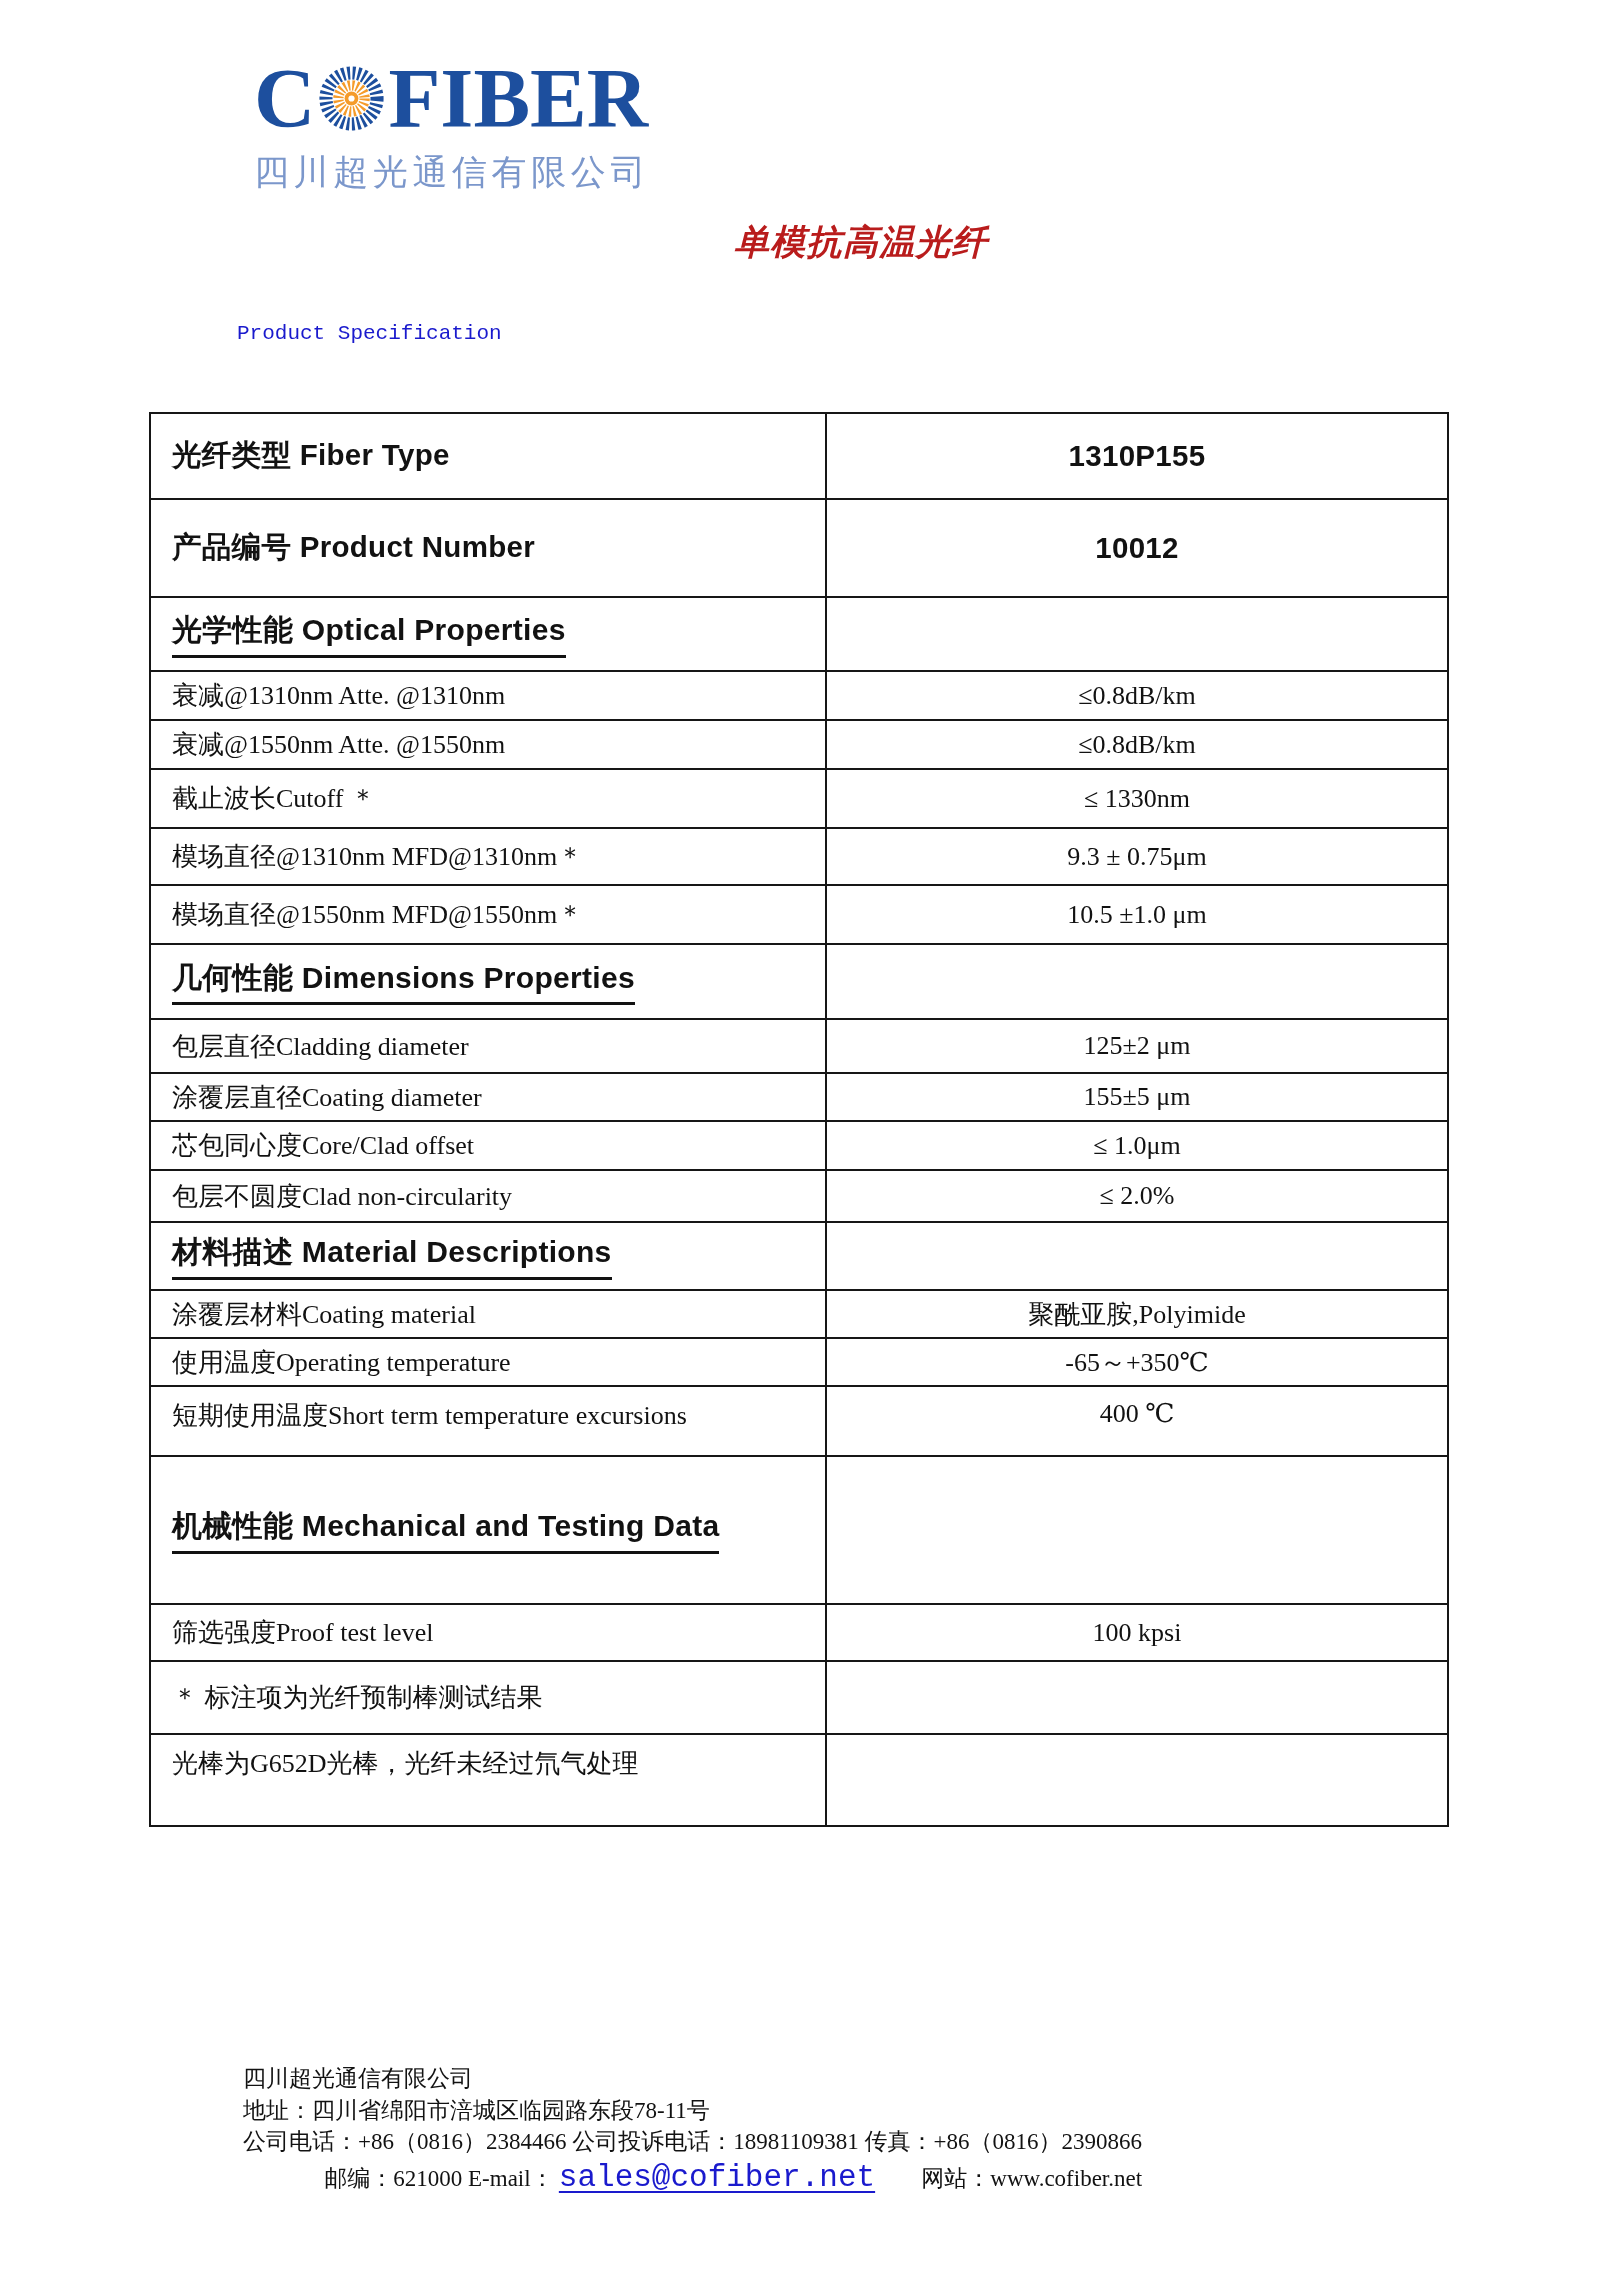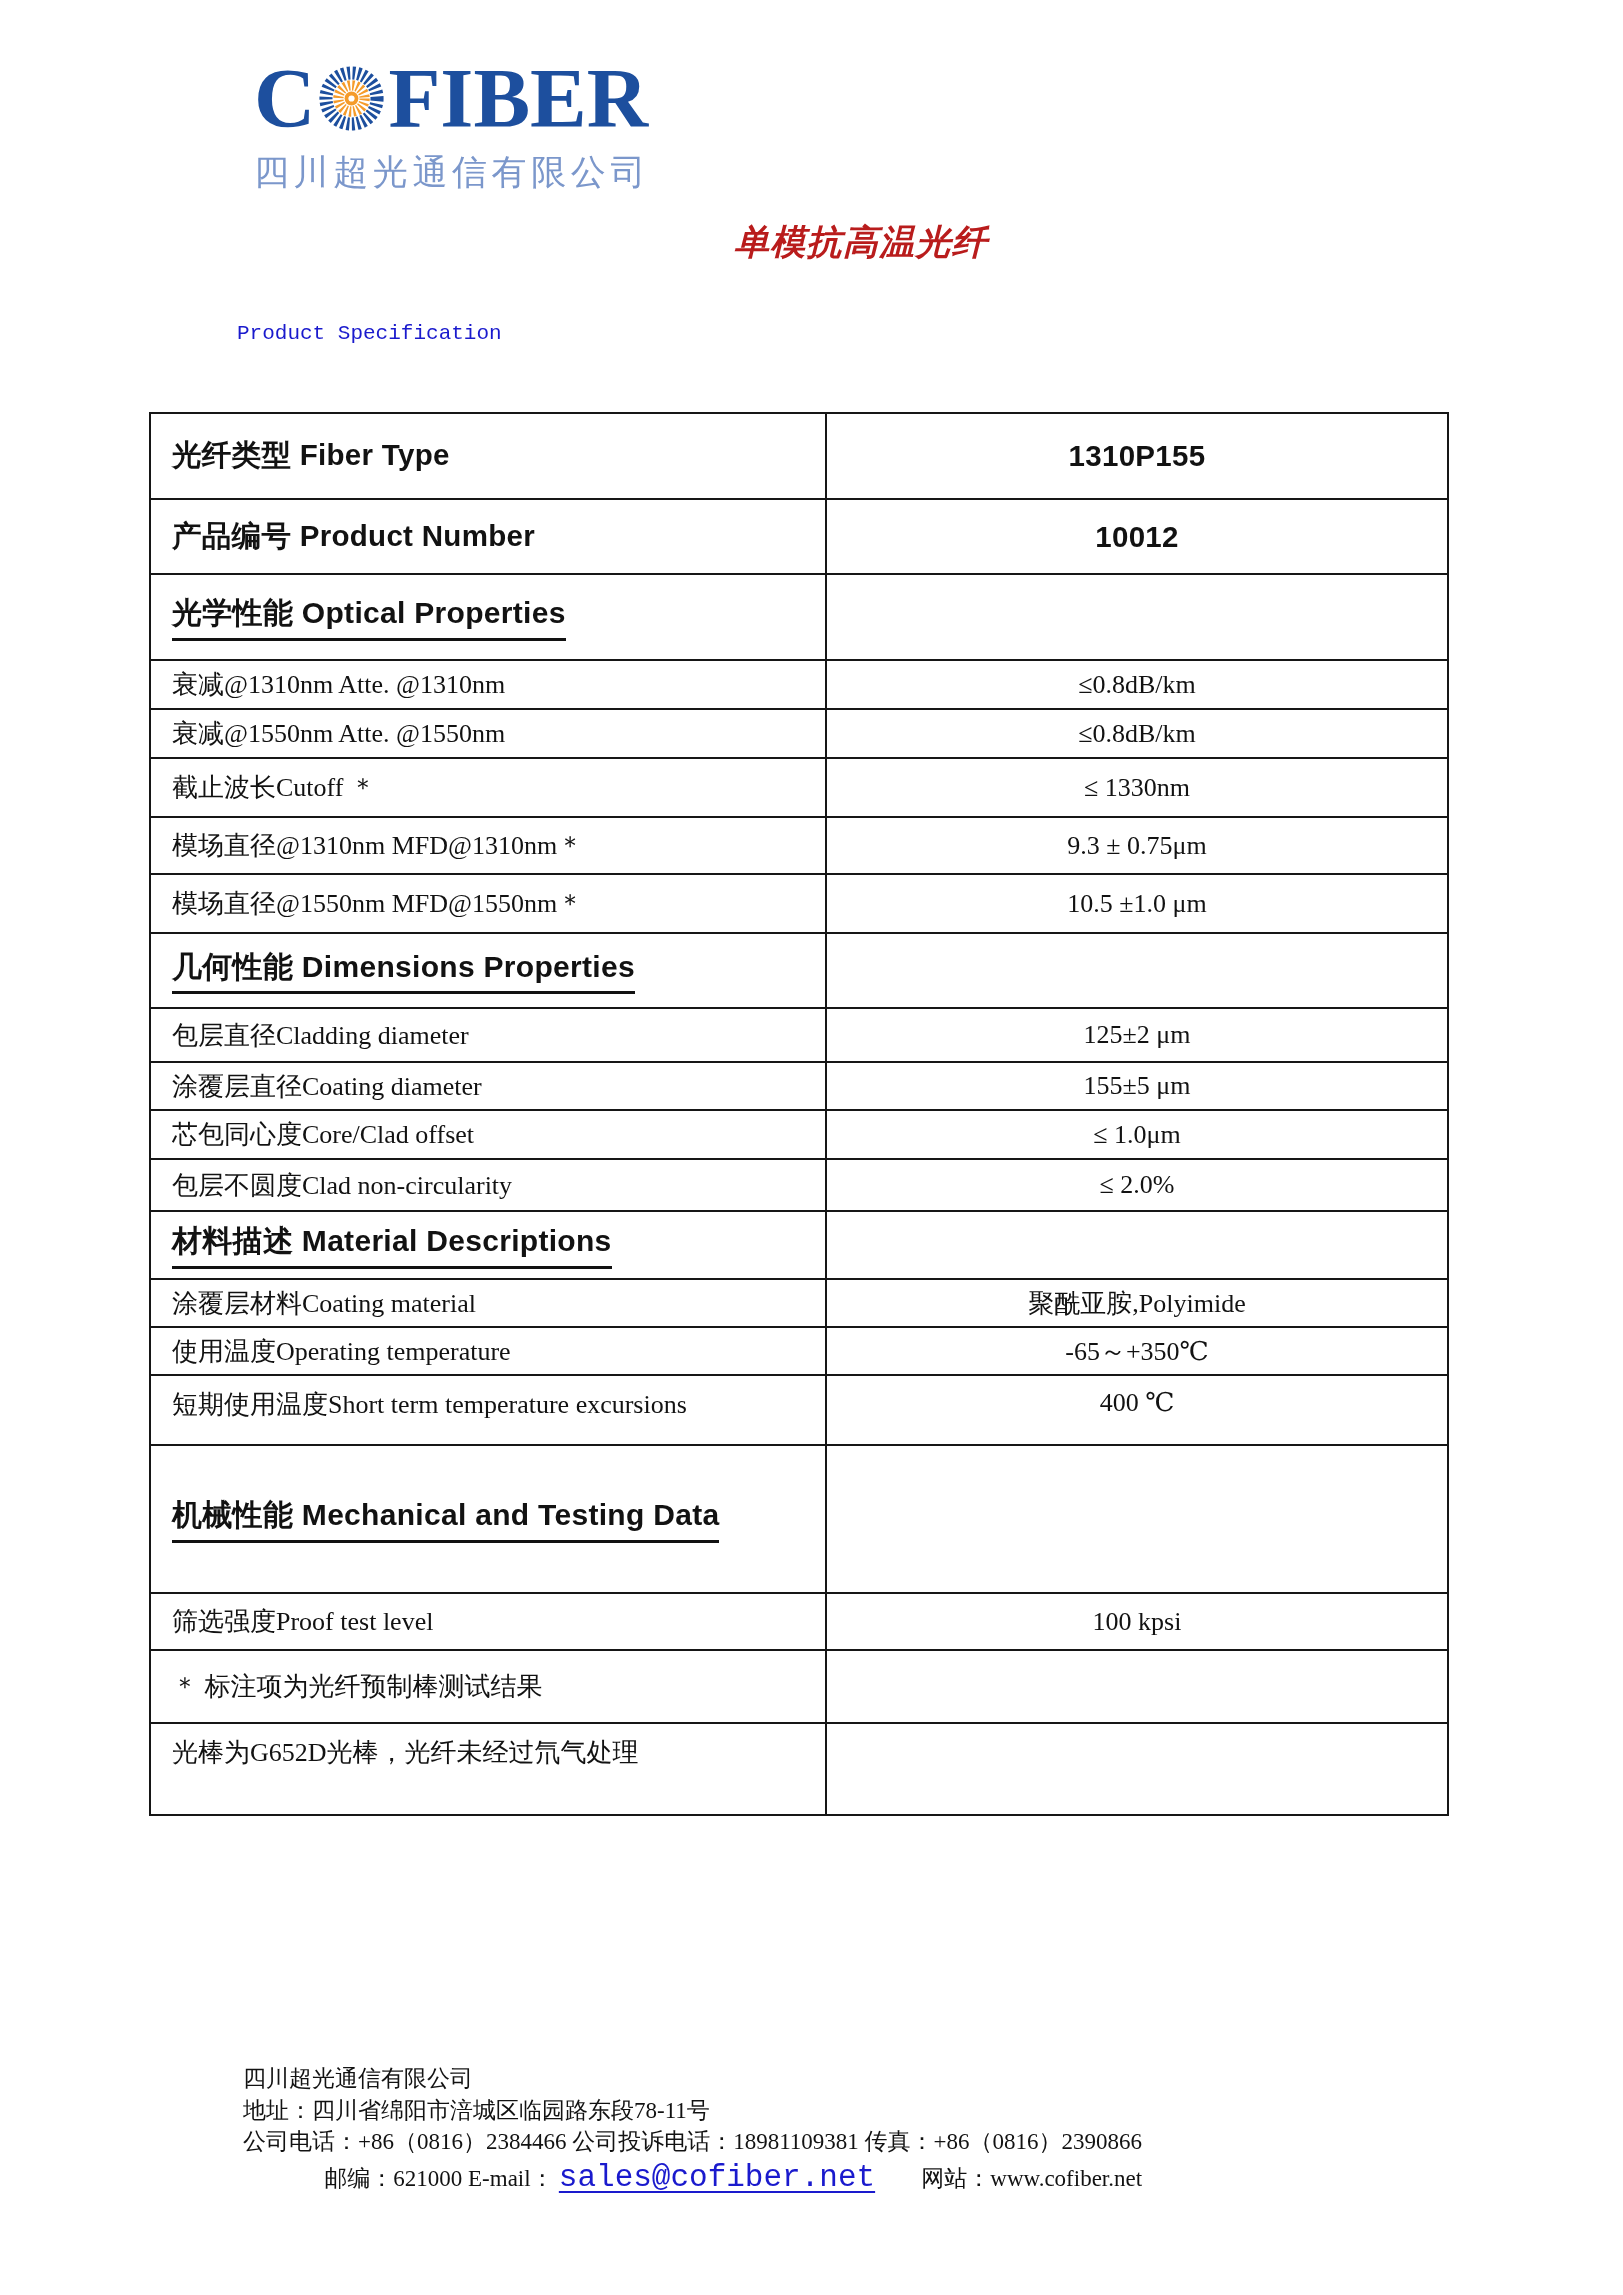--- a/index.html
+++ b/index.html
@@ -92,25 +92,25 @@
   <table class="spec-table">
     <colgroup>
         <col style="width:676px">
         <col style="width:622px">
       </colgroup>
     <tbody>
       <tr class="prod" style="height:86px">
         <td class="lab">光纤类型 Fiber Type</td>
         <td class="val">1310P155</td>
       </tr>
-      <tr class="prod" style="height:75px">
+      <tr class="prod" style="height:98px">
         <td class="lab">产品编号 Product Number</td>
         <td class="val">10012</td>
       </tr>
-      <tr style="height:86px">
+      <tr style="height:74px">
         <td class="lab"><span class="sec-label">光学性能 Optical Properties</span></td>
         <td class="val"></td>
       </tr>
       <tr style="height:49px">
         <td class="lab">衰减@1310nm Atte. @1310nm</td>
         <td class="val">≤0.8dB/km</td>
       </tr>
       <tr style="height:49px">
         <td class="lab">衰减@1550nm Atte. @1550nm</td>
         <td class="val">≤0.8dB/km</td>

